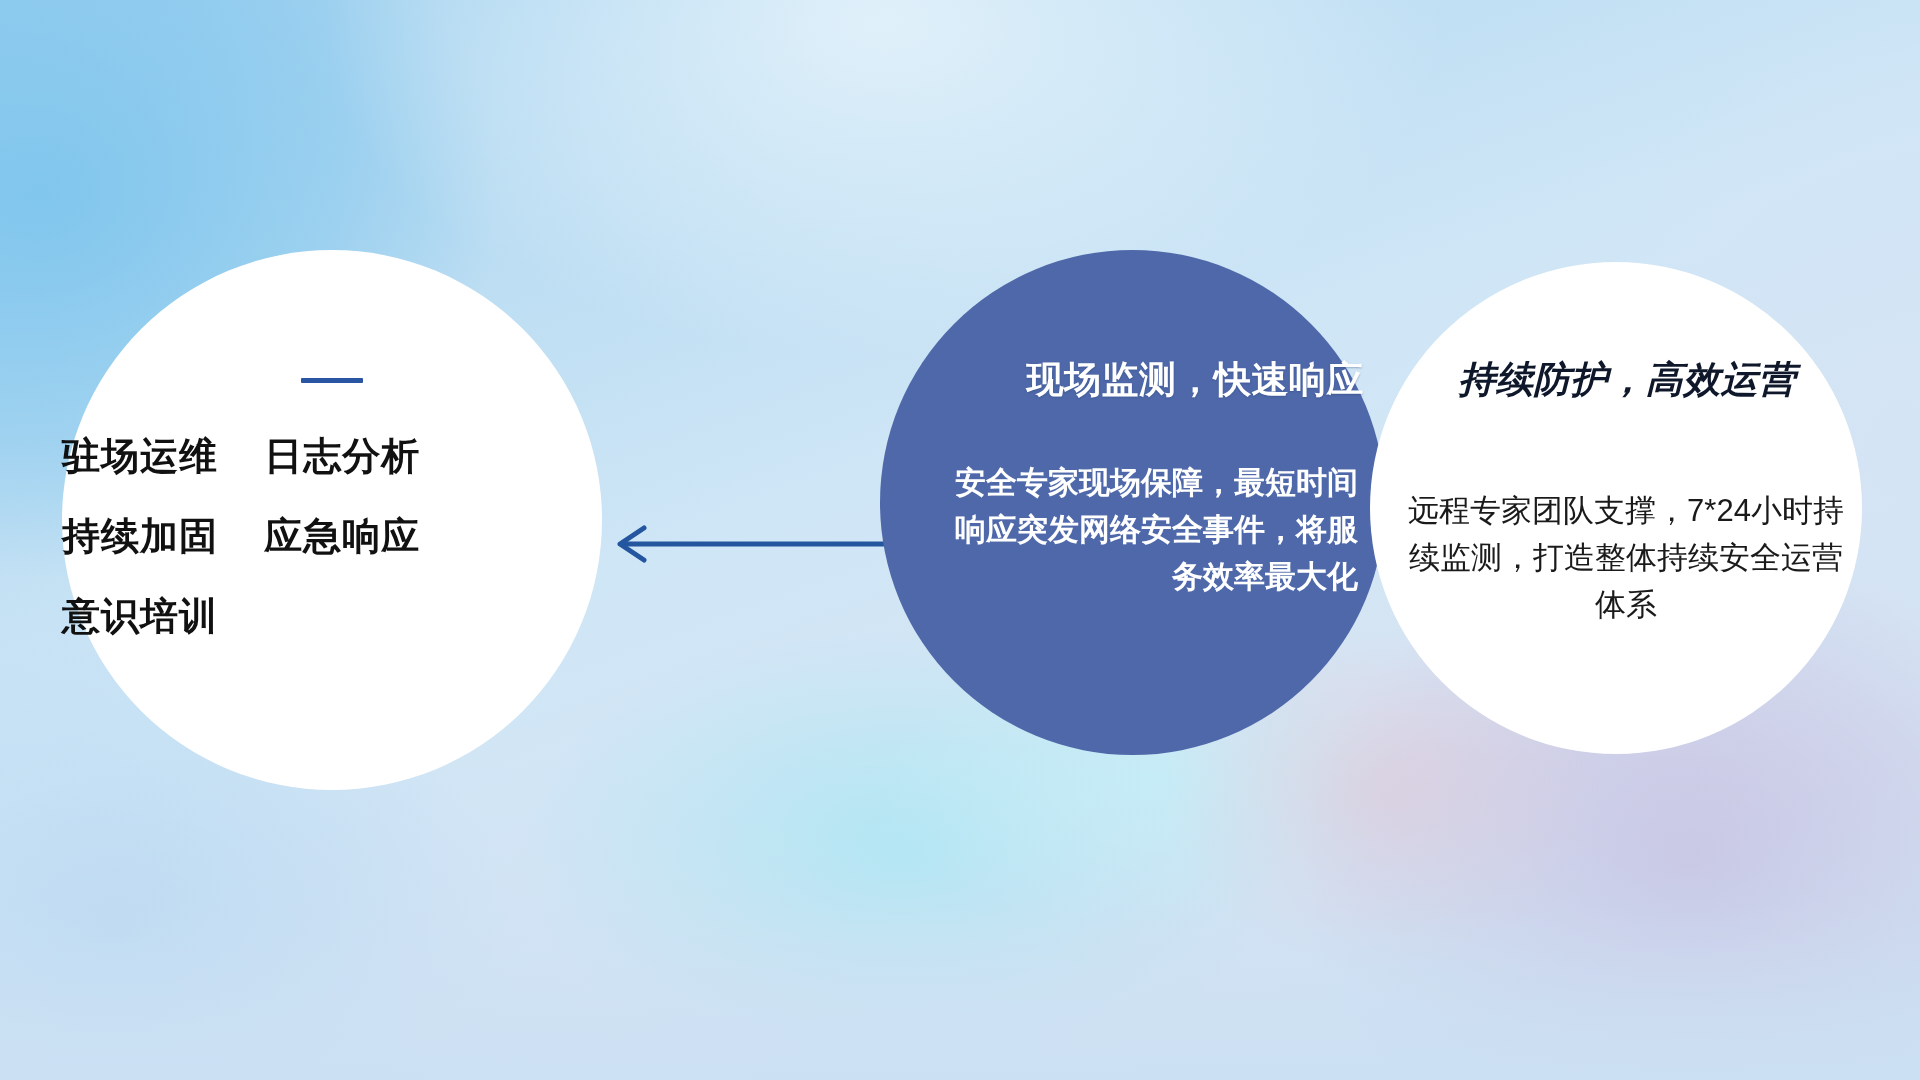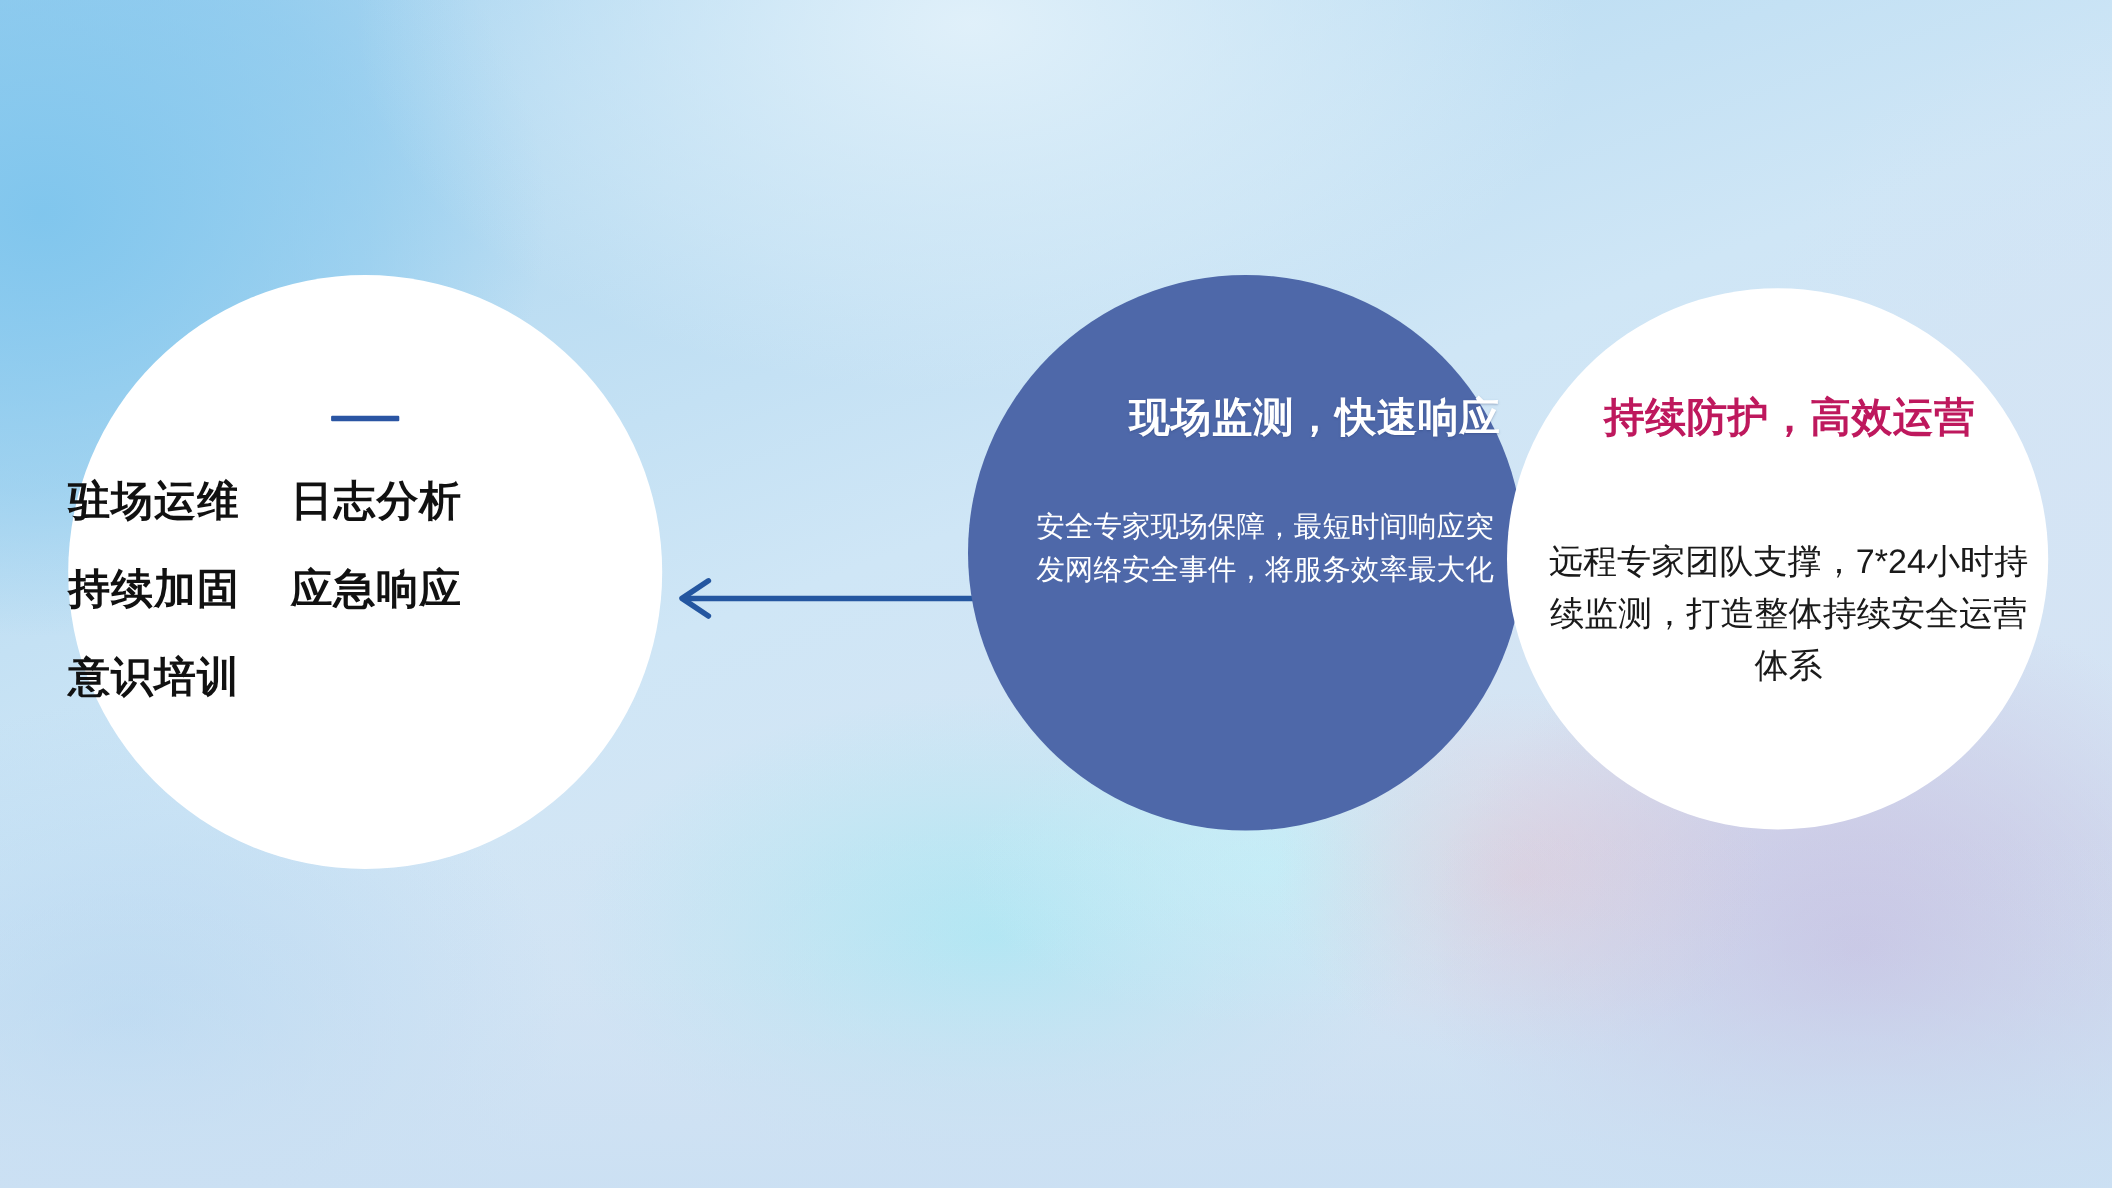--- a/index.html
+++ b/index.html
@@ -134,43 +134,44 @@
   .mid-title {
     font-size: 37px;
     font-weight: bold;
     letter-spacing: 0.5px;
     line-height: 1.1;
     text-shadow: 0 1px 2px rgba(40,60,110,0.35);
     padding-left: 38px;
   }
   .mid-body {
     margin-top: 58px;
-    font-size: 26px;
+    font-size: 31px;
     line-height: 1.52;
-    font-weight: 400;
+    font-weight: 700;
     padding-left: 34px;
     padding-right: 6px;
   }
 
   
   .right-content {
     position: absolute;
     left: 1378px;
     top: 360px;
     width: 478px;
     text-align: center;
     z-index: 10;
   }
   .right-title {
     font-size: 37px;
     font-weight: bold;
-    color: #be185d;
+    color: #0f172a;
     letter-spacing: 0.5px;
     line-height: 1.1;
     padding-left: 20px;
+    font-style: italic;
   }
   .right-body {
     margin-top: 86px;
     font-size: 31px;
     line-height: 1.52;
     color: #1a1a1a;
     font-weight: 400;
     padding-left: 18px;
   }
 

